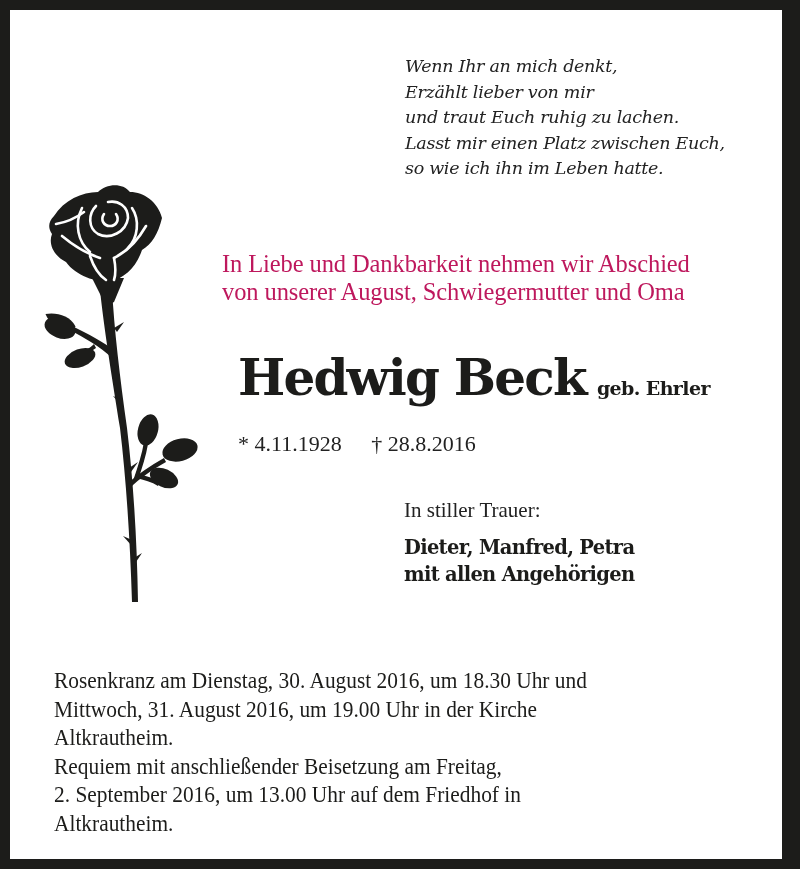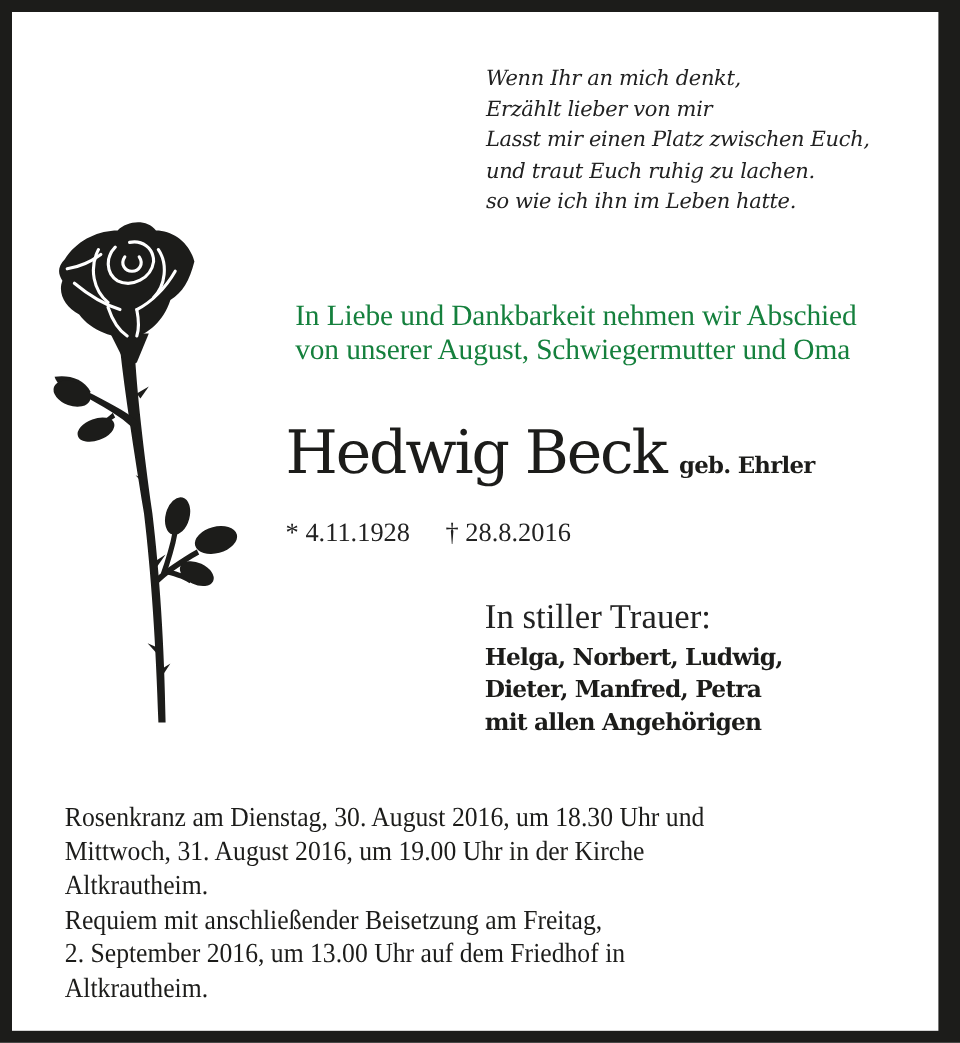--- a/index.html
+++ b/index.html
@@ -15,42 +15,42 @@
   }
   .poem {
     position: absolute; left: 395px; top: 44px;
     font-family: "DejaVu Serif", serif; font-style: italic;
     font-size: 17.5px; line-height: 25.5px; letter-spacing: -0.3px;
     color: #222;
   }
   .poem div { white-space: nowrap; }
   .rose { position: absolute; left: 24px; top: 168px; width: 170px; height: 430px; }
   .intro {
-    position: absolute; left: 236px; top: 240px;
+    position: absolute; left: 212px; top: 240px;
     font-family: "Liberation Serif", serif; font-size: 24.5px; line-height: 28px;
-    color: #15803d; letter-spacing: -0.1px;
+    color: #be185d; letter-spacing: -0.1px;
   }
   .intro div { white-space: nowrap; }
   .name-row { position: absolute; left: 228px; top: 338px; white-space: nowrap; }
   .name {
-    font-family: "DejaVu Serif", serif; font-weight: normal;
+    font-family: "DejaVu Serif", serif; font-weight: bold;
     font-size: 50px; letter-spacing: -1.8px; color: #1c1c1a;
   }
   .maiden {
     font-family: "DejaVu Serif", serif; font-weight: bold;
     font-size: 19px; letter-spacing: -0.6px; margin-left: 6px; color: #1c1c1a;
   }
   .dates {
     position: absolute; left: 228px; top: 421px;
     font-family: "Liberation Serif", serif; font-size: 22px; color: #222; white-space: nowrap;
   }
   .dates span + span { margin-left: 24px; }
   .mourners-label {
     position: absolute; left: 394px; top: 488px;
-    font-family: "Liberation Serif", serif; font-size: 29px; color: #222; white-space: nowrap;
+    font-family: "Liberation Serif", serif; font-size: 21px; color: #222; white-space: nowrap;
   }
   .mourners {
     position: absolute; left: 394px; top: 524px;
     font-family: "DejaVu Serif", serif; font-weight: bold;
     font-size: 19.5px; line-height: 27px; letter-spacing: -0.7px; color: #1c1c1a;
   }
   .mourners div { white-space: nowrap; }
   .services {
     position: absolute; left: 44px; top: 657px;
     font-family: "Liberation Serif", serif; font-size: 23px; line-height: 28.5px;
@@ -59,22 +59,22 @@
   .services div { white-space: nowrap; }
 </style>
 </head>
 <body>
 
 <div class="page">
 
   <div class="poem">
     <div>Wenn Ihr an mich denkt,</div>
     <div>Erzählt lieber von mir</div>
+    <div>und traut Euch ruhig zu lachen.</div>
     <div>Lasst mir einen Platz zwischen Euch,</div>
-    <div>und traut Euch ruhig zu lachen.</div>
     <div>so wie ich ihn im Leben hatte.</div>
   </div>
 
   <svg class="rose" viewBox="0 0 170 430">
     <g fill="#1c1c1a">
 
       <path d="M66 112 C70 150 78 200 86 250 C92 300 96 360 98 424 L104 424 C103 360 99 300 93 250 C86 200 80 150 78 110 Z"></path>
 
       <path d="M80 150 l10 -6 l-7 10 Z"></path>
       <path d="M88 222 l-9 -4 l9 10 Z"></path>
@@ -125,21 +125,20 @@
     <span class="maiden">geb. Ehrler</span>
   </div>
 
   <div class="dates">
     <span>* 4.11.1928</span>
     <span>† 28.8.2016</span>
   </div>
 
   <div class="mourners-label">In stiller Trauer:</div>
   <div class="mourners">
-    <div>Helga, Norbert, Ludwig,</div>
     <div>Dieter, Manfred, Petra</div>
     <div>mit allen Angehörigen</div>
   </div>
 
   <div class="services">
     <div>Rosenkranz am Dienstag, 30. August 2016, um 18.30 Uhr und</div>
     <div>Mittwoch, 31. August 2016, um 19.00 Uhr in der Kirche</div>
     <div>Altkrautheim.</div>
     <div>Requiem mit anschließender Beisetzung am Freitag,</div>
     <div>2. September 2016, um 13.00 Uhr auf dem Friedhof in</div>

